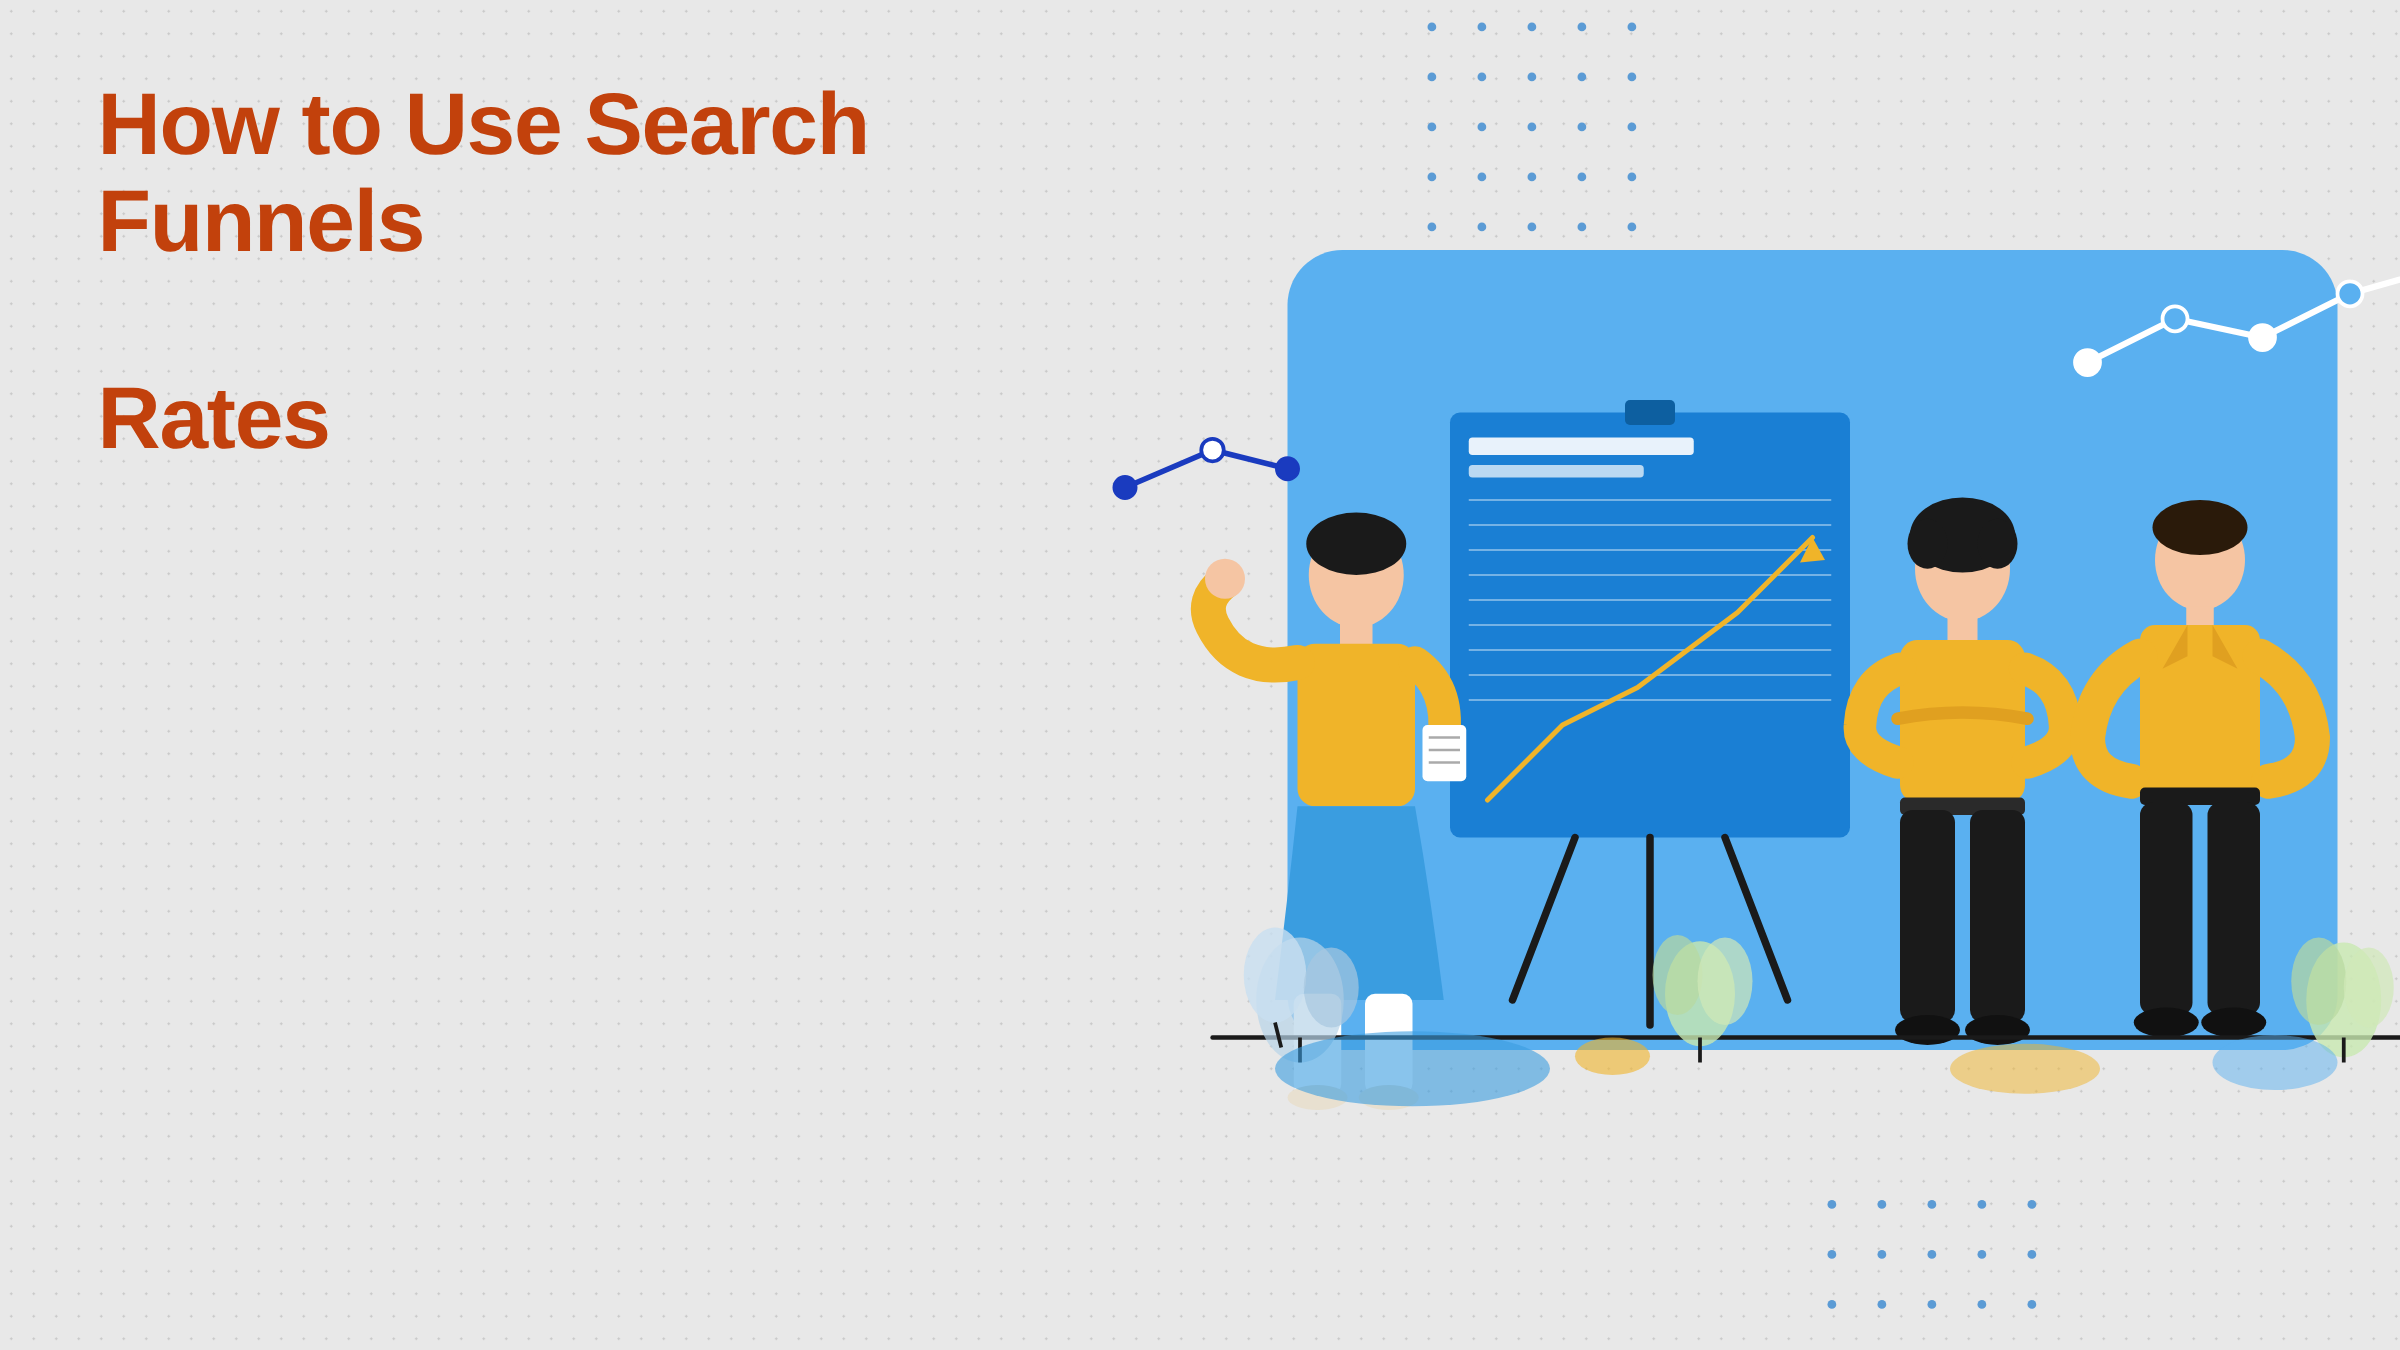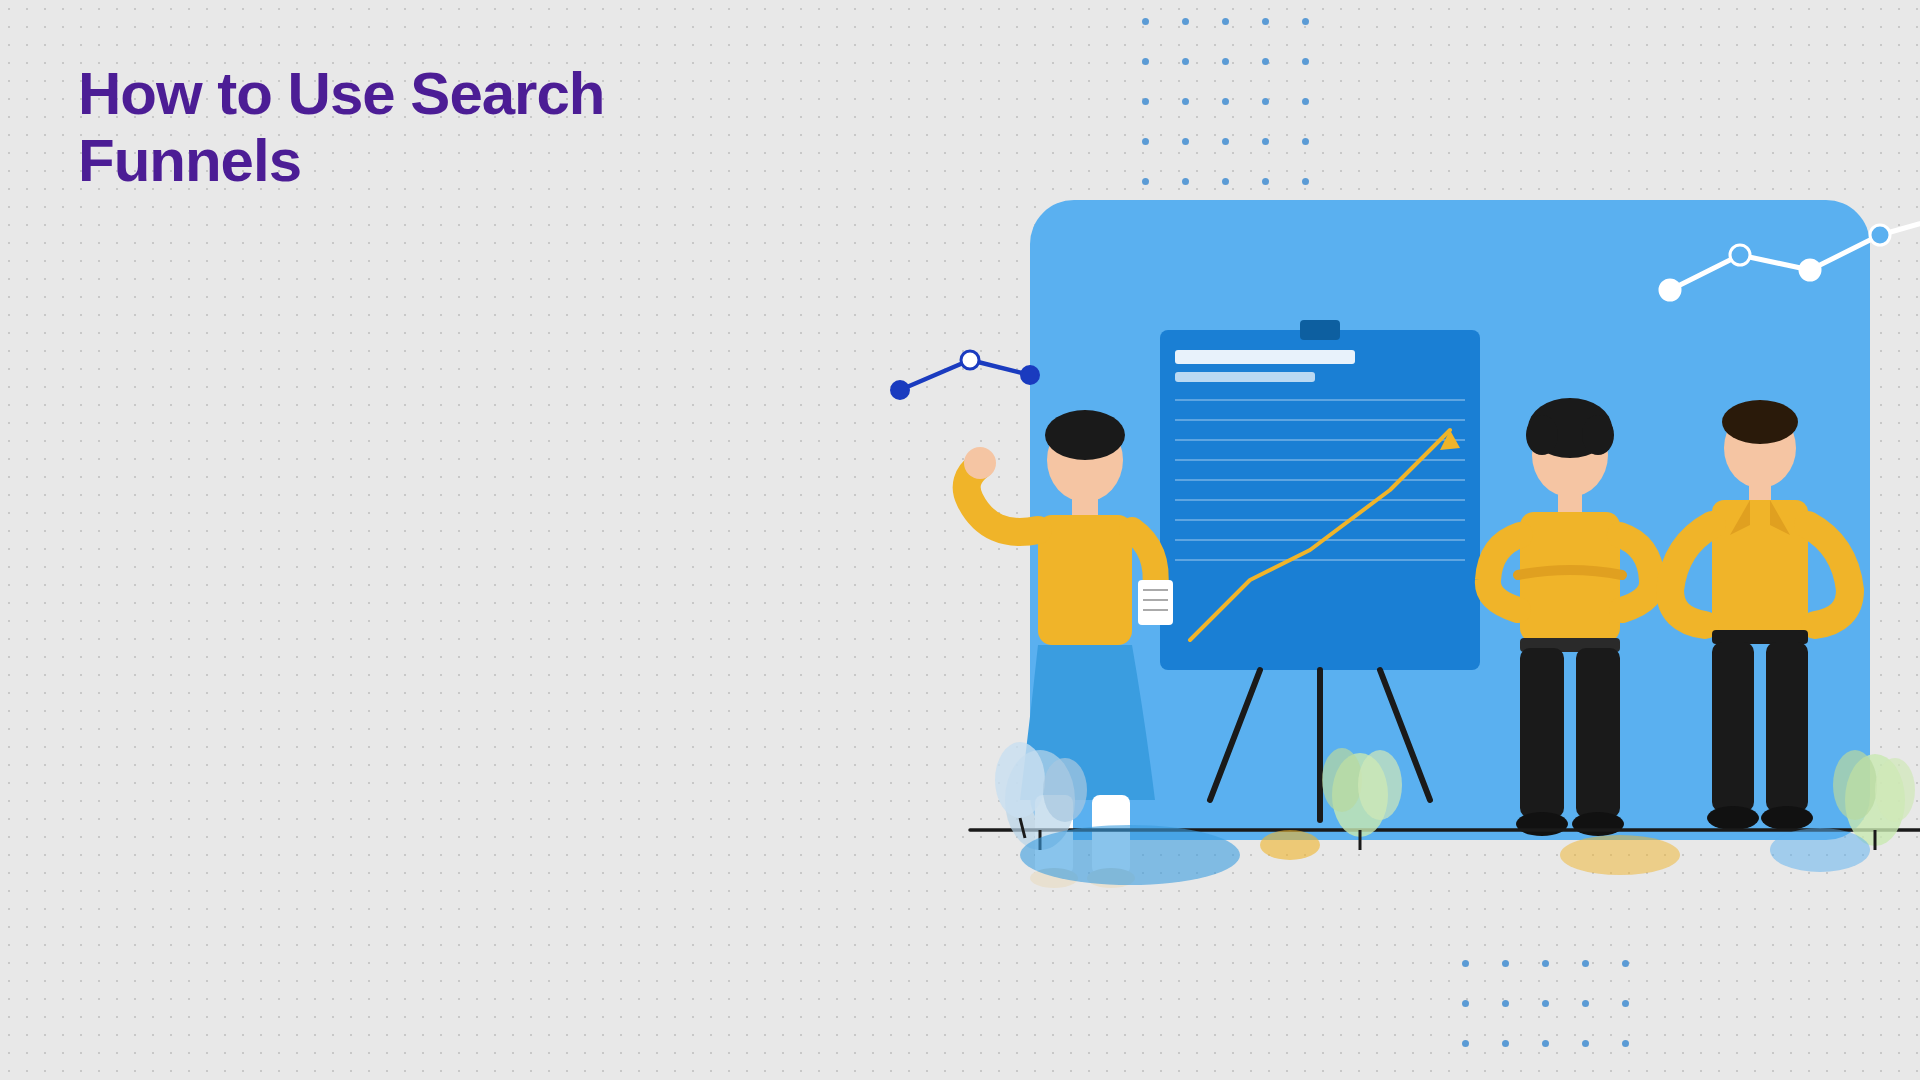--- a/index.html
+++ b/index.html
@@ -12,23 +12,23 @@
       background-size: 18px 18px;
       font-family: 'Arial', 'Helvetica Neue', sans-serif;
       overflow: hidden;
       position: relative;
     }
 
     .main-title {
       position: absolute;
       top: 60px;
       left: 78px;
-      font-size: 60px;
+      font-size: 70px;
       font-weight: 800;
-      color: #4c1d95;
+      color: #c2410c;
       line-height: 1.12;
       max-width: 740px;
       letter-spacing: -1px;
     }
 
     
     .dot-grid-top {
       position: absolute;
       top: 18px;
       right: 600px;
@@ -80,20 +80,21 @@
       width: 100%;
       height: 100%;
     }
   </style>
 </head>
 <body>
 
 <div class="main-title">
   <span>How to Use Search Funnels</span><br>
   <br>
+  <span>Rates</span>
 </div>
 
 <div class="dot-grid-top">
   <span></span>
     <span></span>
     <span></span>
     <span></span>
     <span></span>
   <span></span>
     <span></span>

